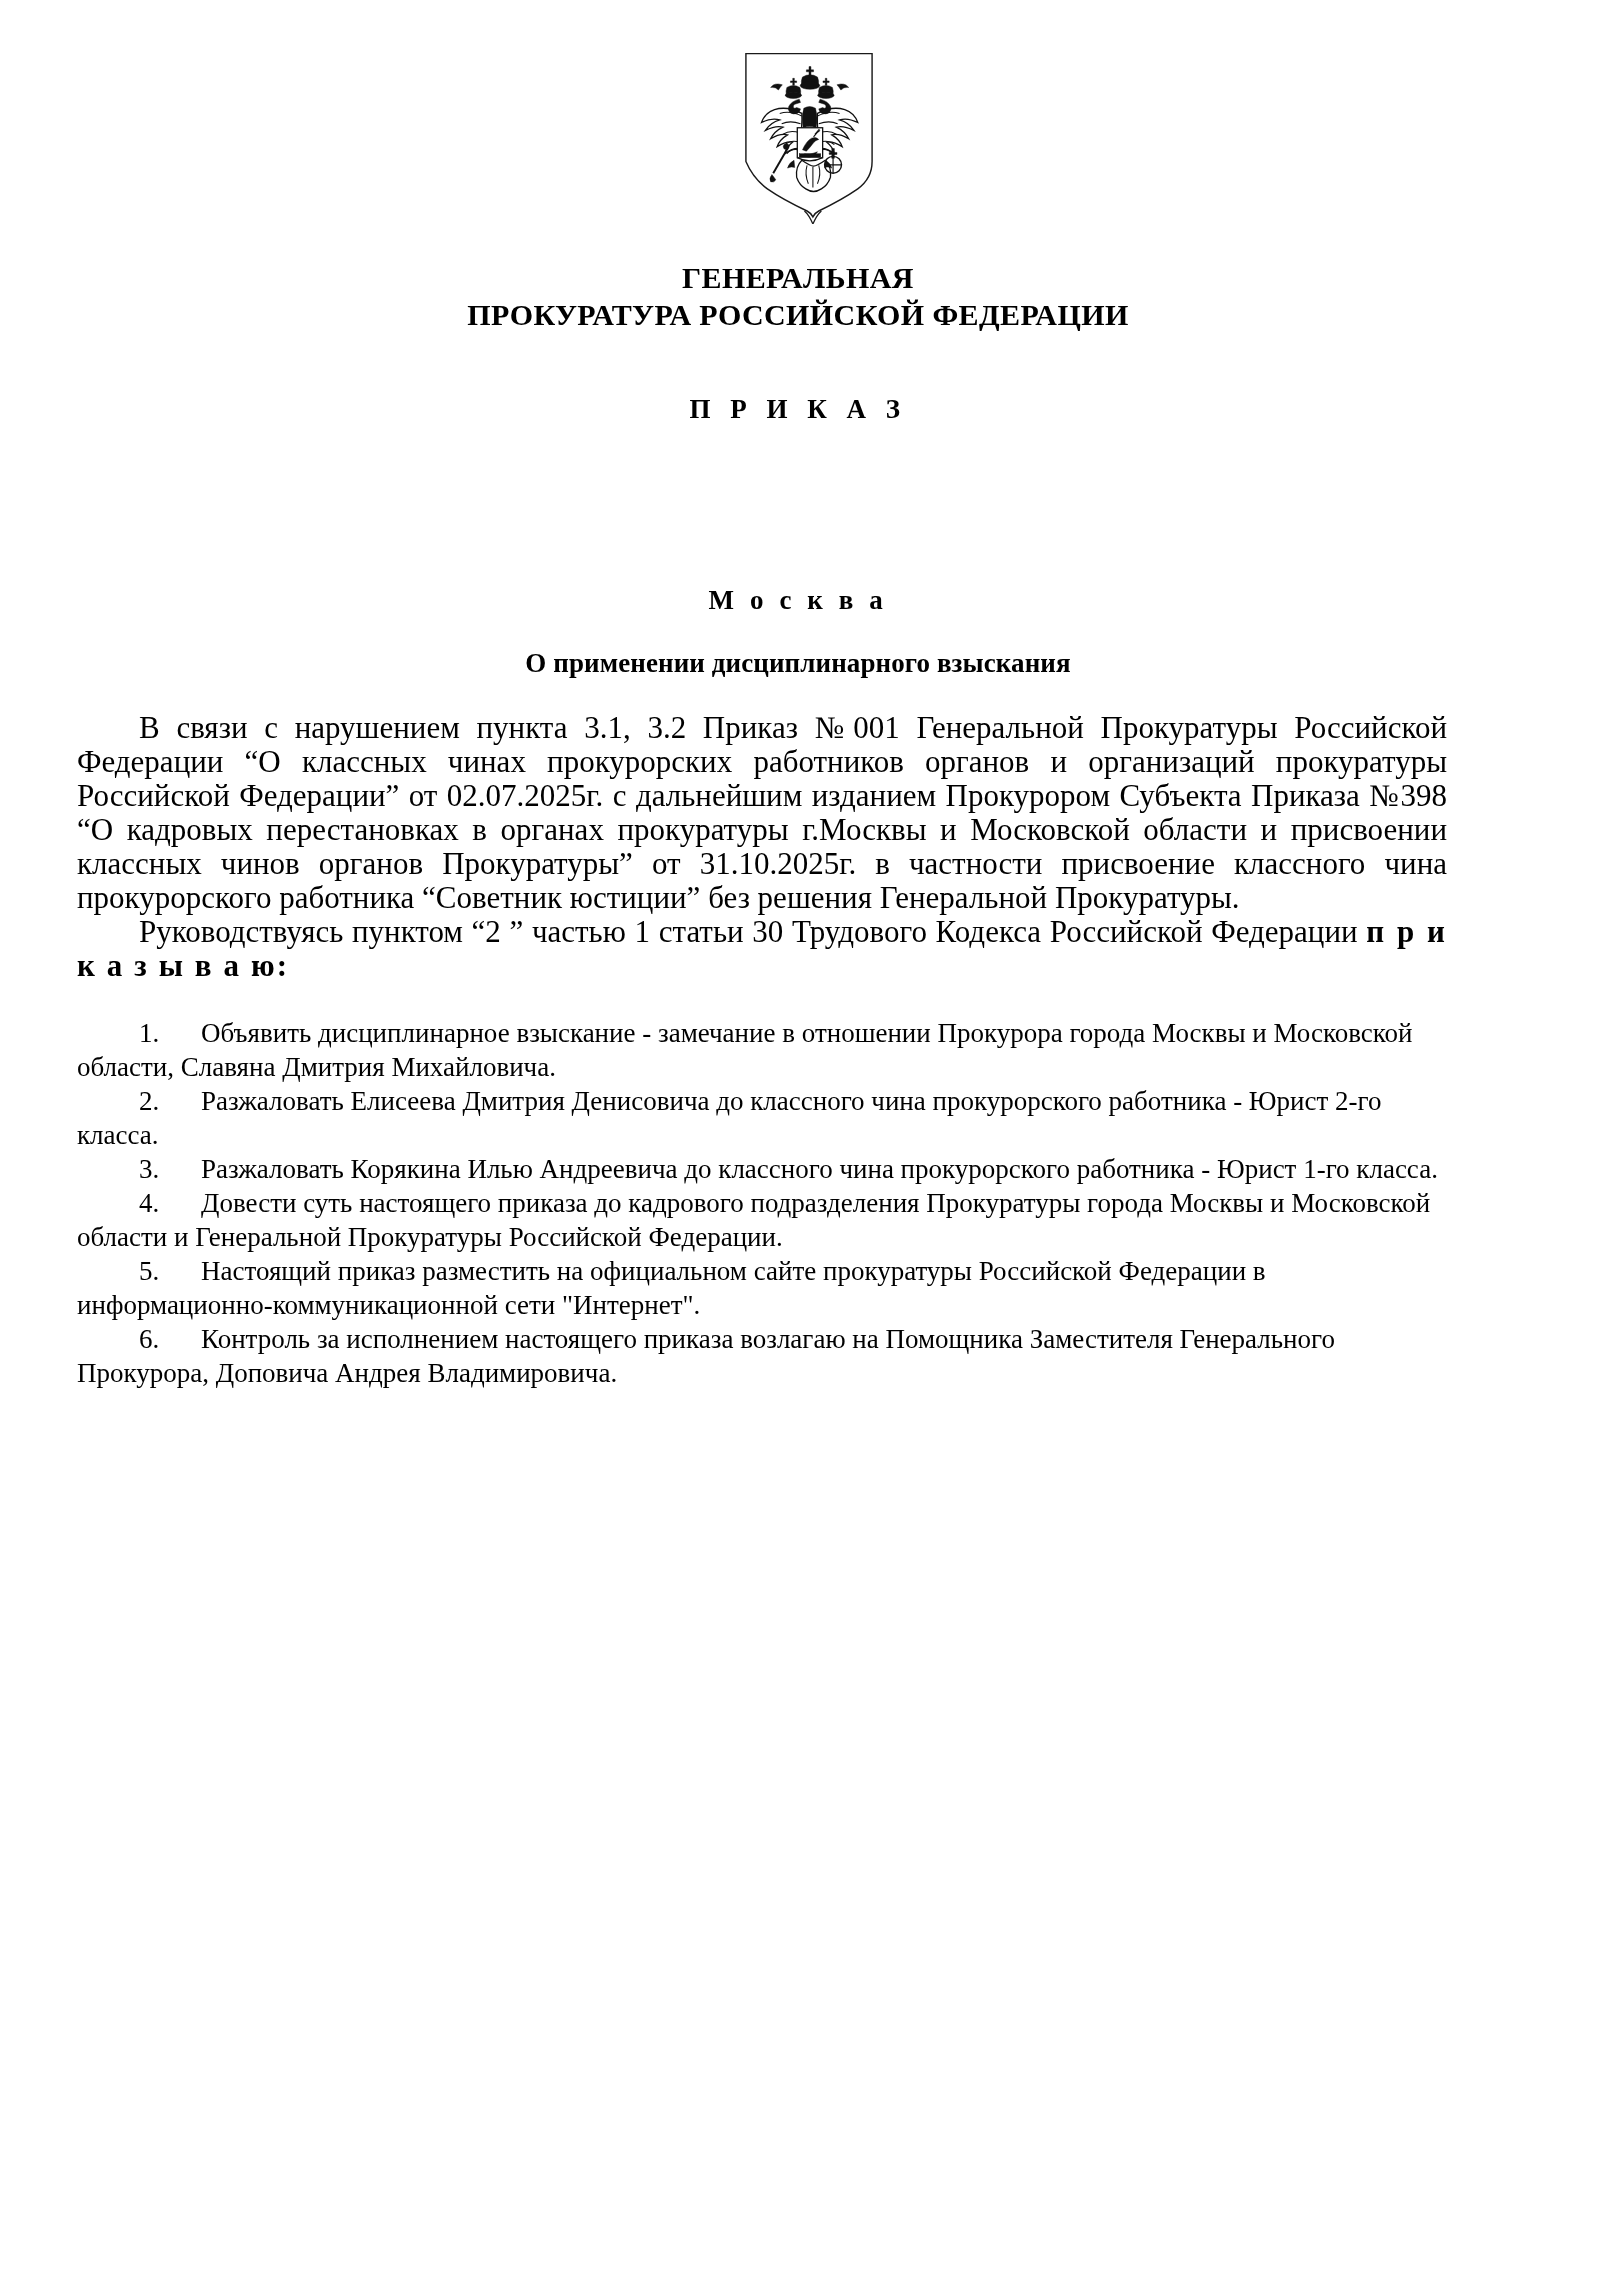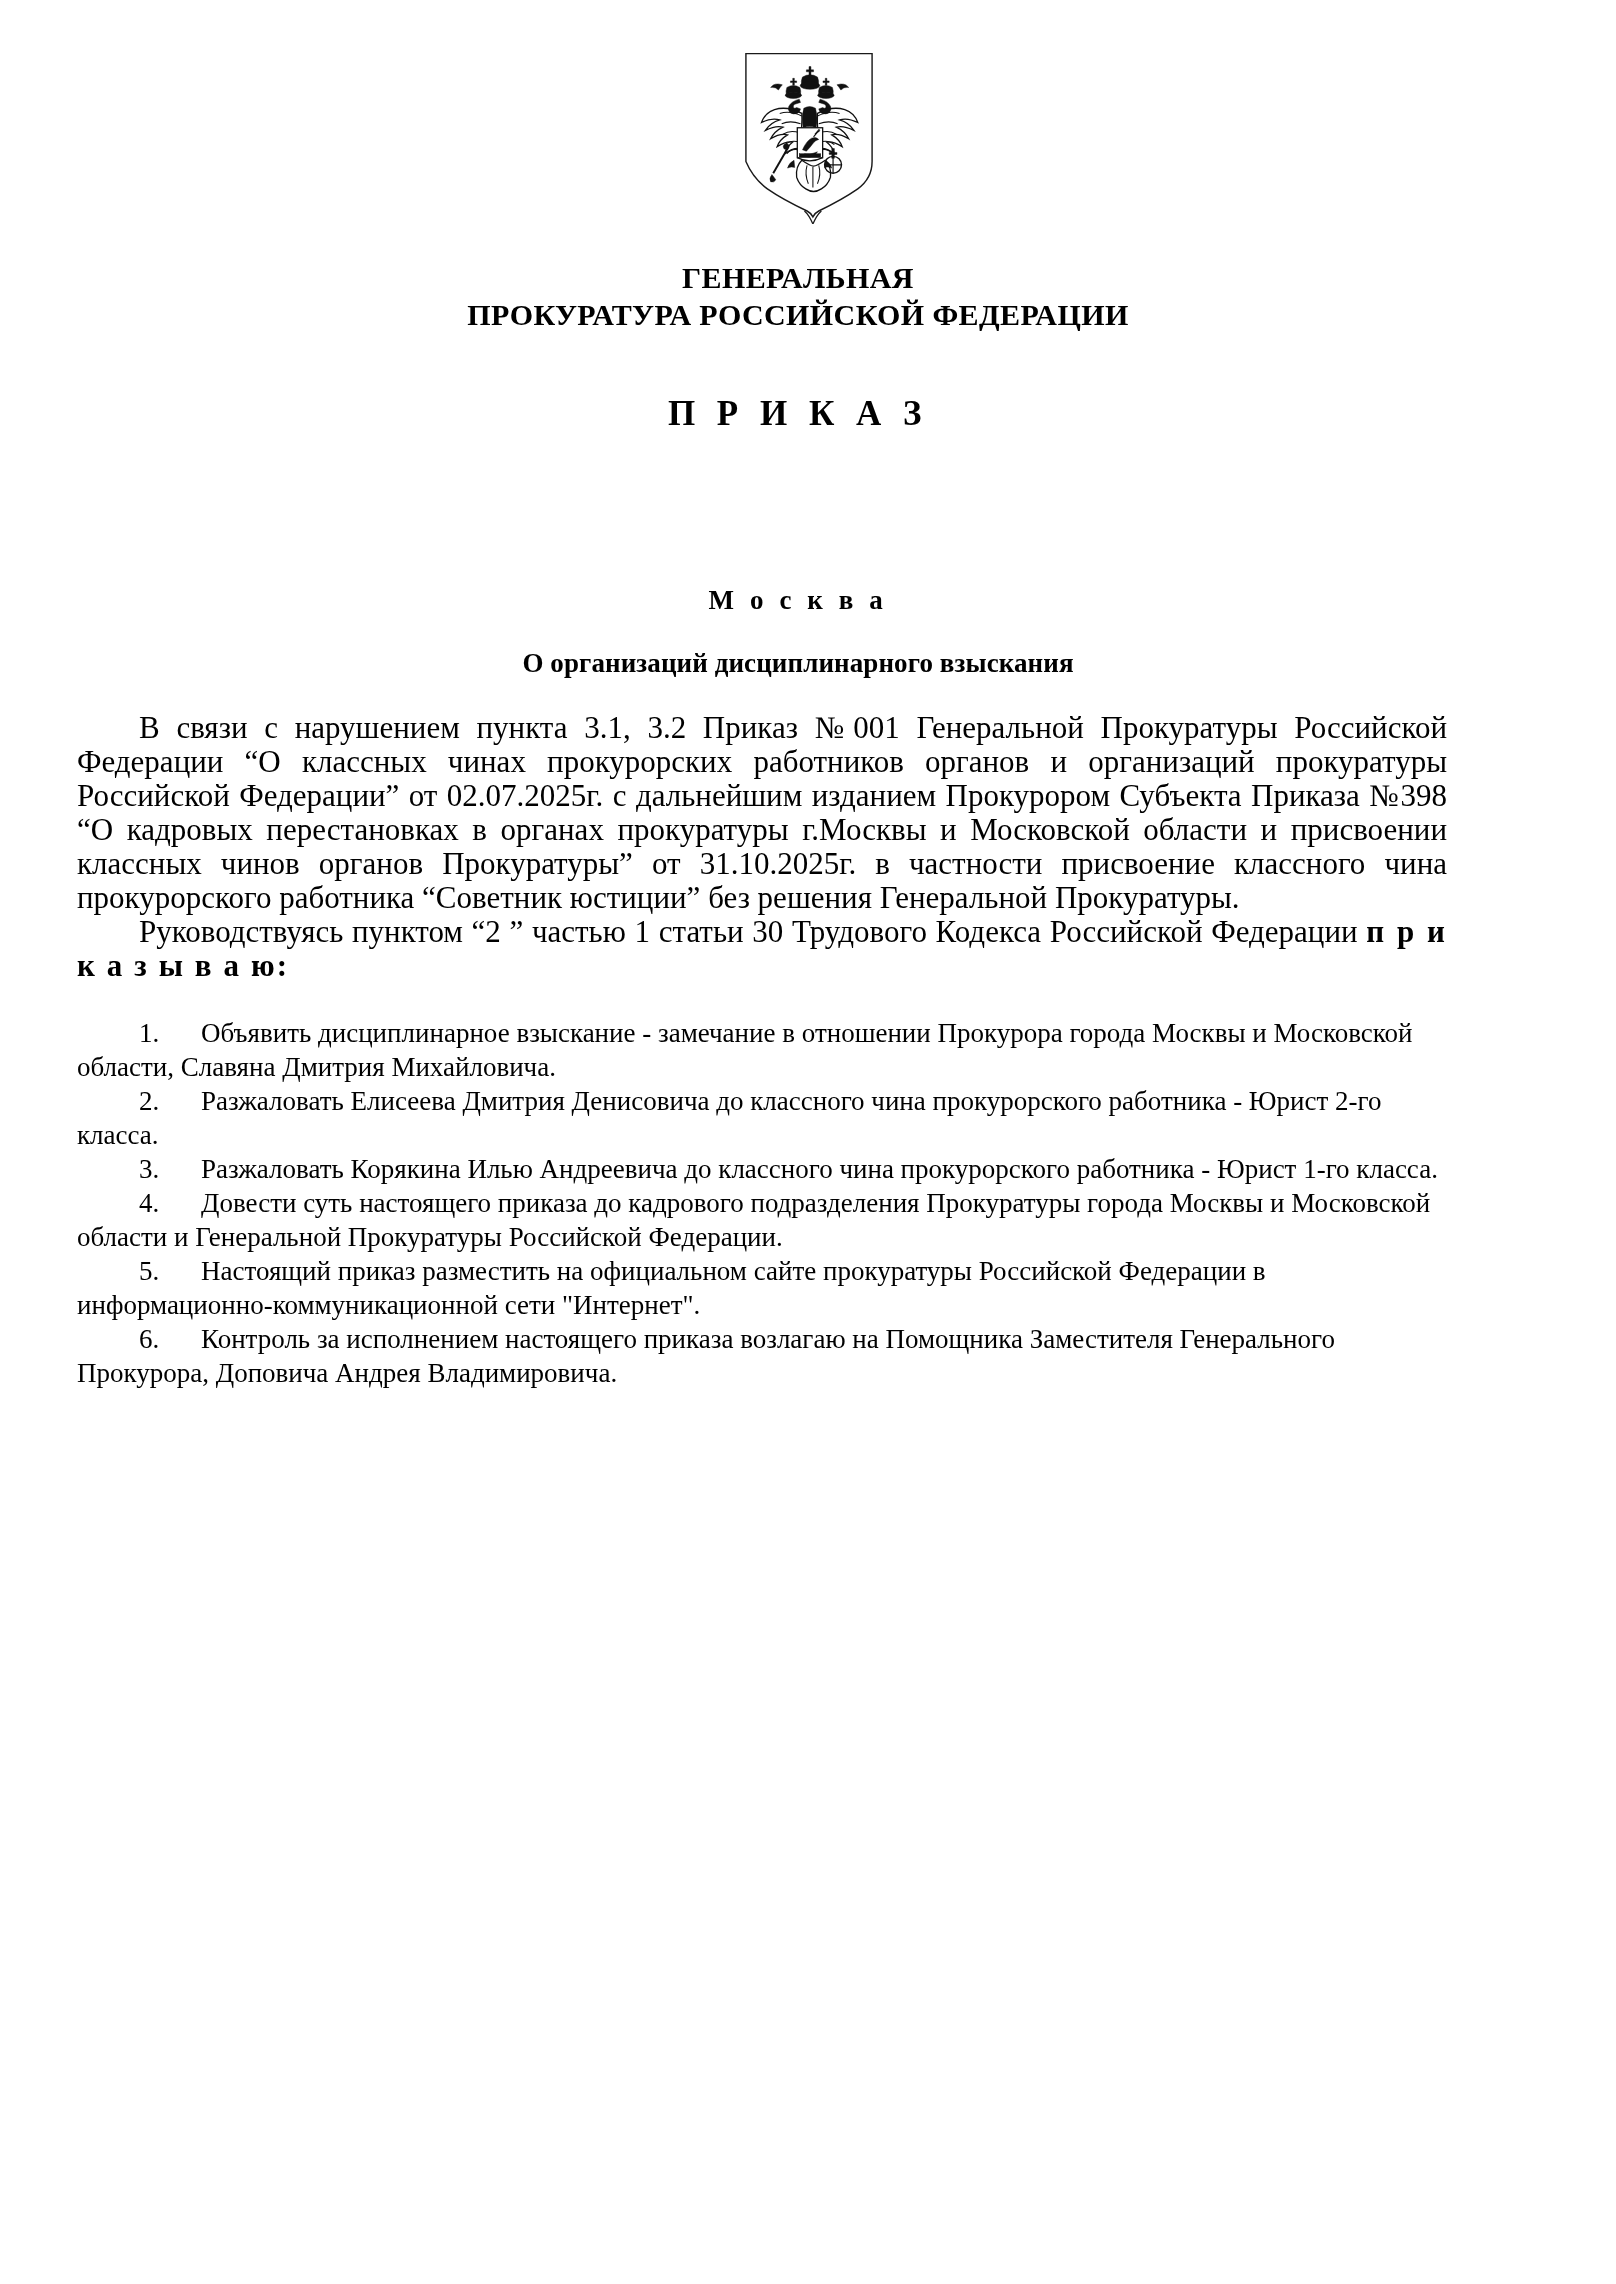--- a/index.html
+++ b/index.html
@@ -59,21 +59,21 @@
     white-space: nowrap;
   }
 
   .doc-kind {
     position: absolute;
     left: 77px;
     right: 98px;
     top: 394px;
     text-align: center;
     font-weight: bold;
-    font-size: 35px;
+    font-size: 27px;
     letter-spacing: 6.5px;
     color: #000;
   }
 
   
   .meta-row {
     position: absolute;
     left: 77px;
     right: 96px;
     top: 496px;
@@ -259,21 +259,21 @@
   <div class="header-block">
     <div class="org-line">ГЕНЕРАЛЬНАЯ</div>
     <div class="org-line">ПРОКУРАТУРА РОССИЙСКОЙ ФЕДЕРАЦИИ</div>
   </div>
 
   <div class="doc-kind">П Р И К А З</div>
 
 
   <div class="city">М о с к в а</div>
 
-  <div class="subject">О организаций дисциплинарного взыскания</div>
+  <div class="subject">О применении дисциплинарного взыскания</div>
 
   <div class="body-block">
 
     <p class="para">В связи с нарушением пункта 3.1, 3.2 Приказ №001 Генеральной Прокуратуры Российской Федерации “О классных чинах прокурорских работников органов и организаций прокуратуры Российской Федерации” от 02.07.2025г. с дальнейшим изданием Прокурором Субъекта Приказа №398 “О кадровых перестановках в органах прокуратуры г.Москвы и Московской области и присвоении классных чинов органов Прокуратуры” от 31.10.2025г. в частности присвоение классного чина прокурорского работника “Советник юстиции” без решения Генеральной Прокуратуры.</p>
 
     <p class="para"><span>Руководствуясь пунктом “2 ” частью 1 статьи 30 Трудового Кодекса Российской Федерации </span><span class="bold-spaced">п р и к а з ы в а ю:</span></p>
 
     <div class="items-gap"></div>
 
     <ol class="items">

